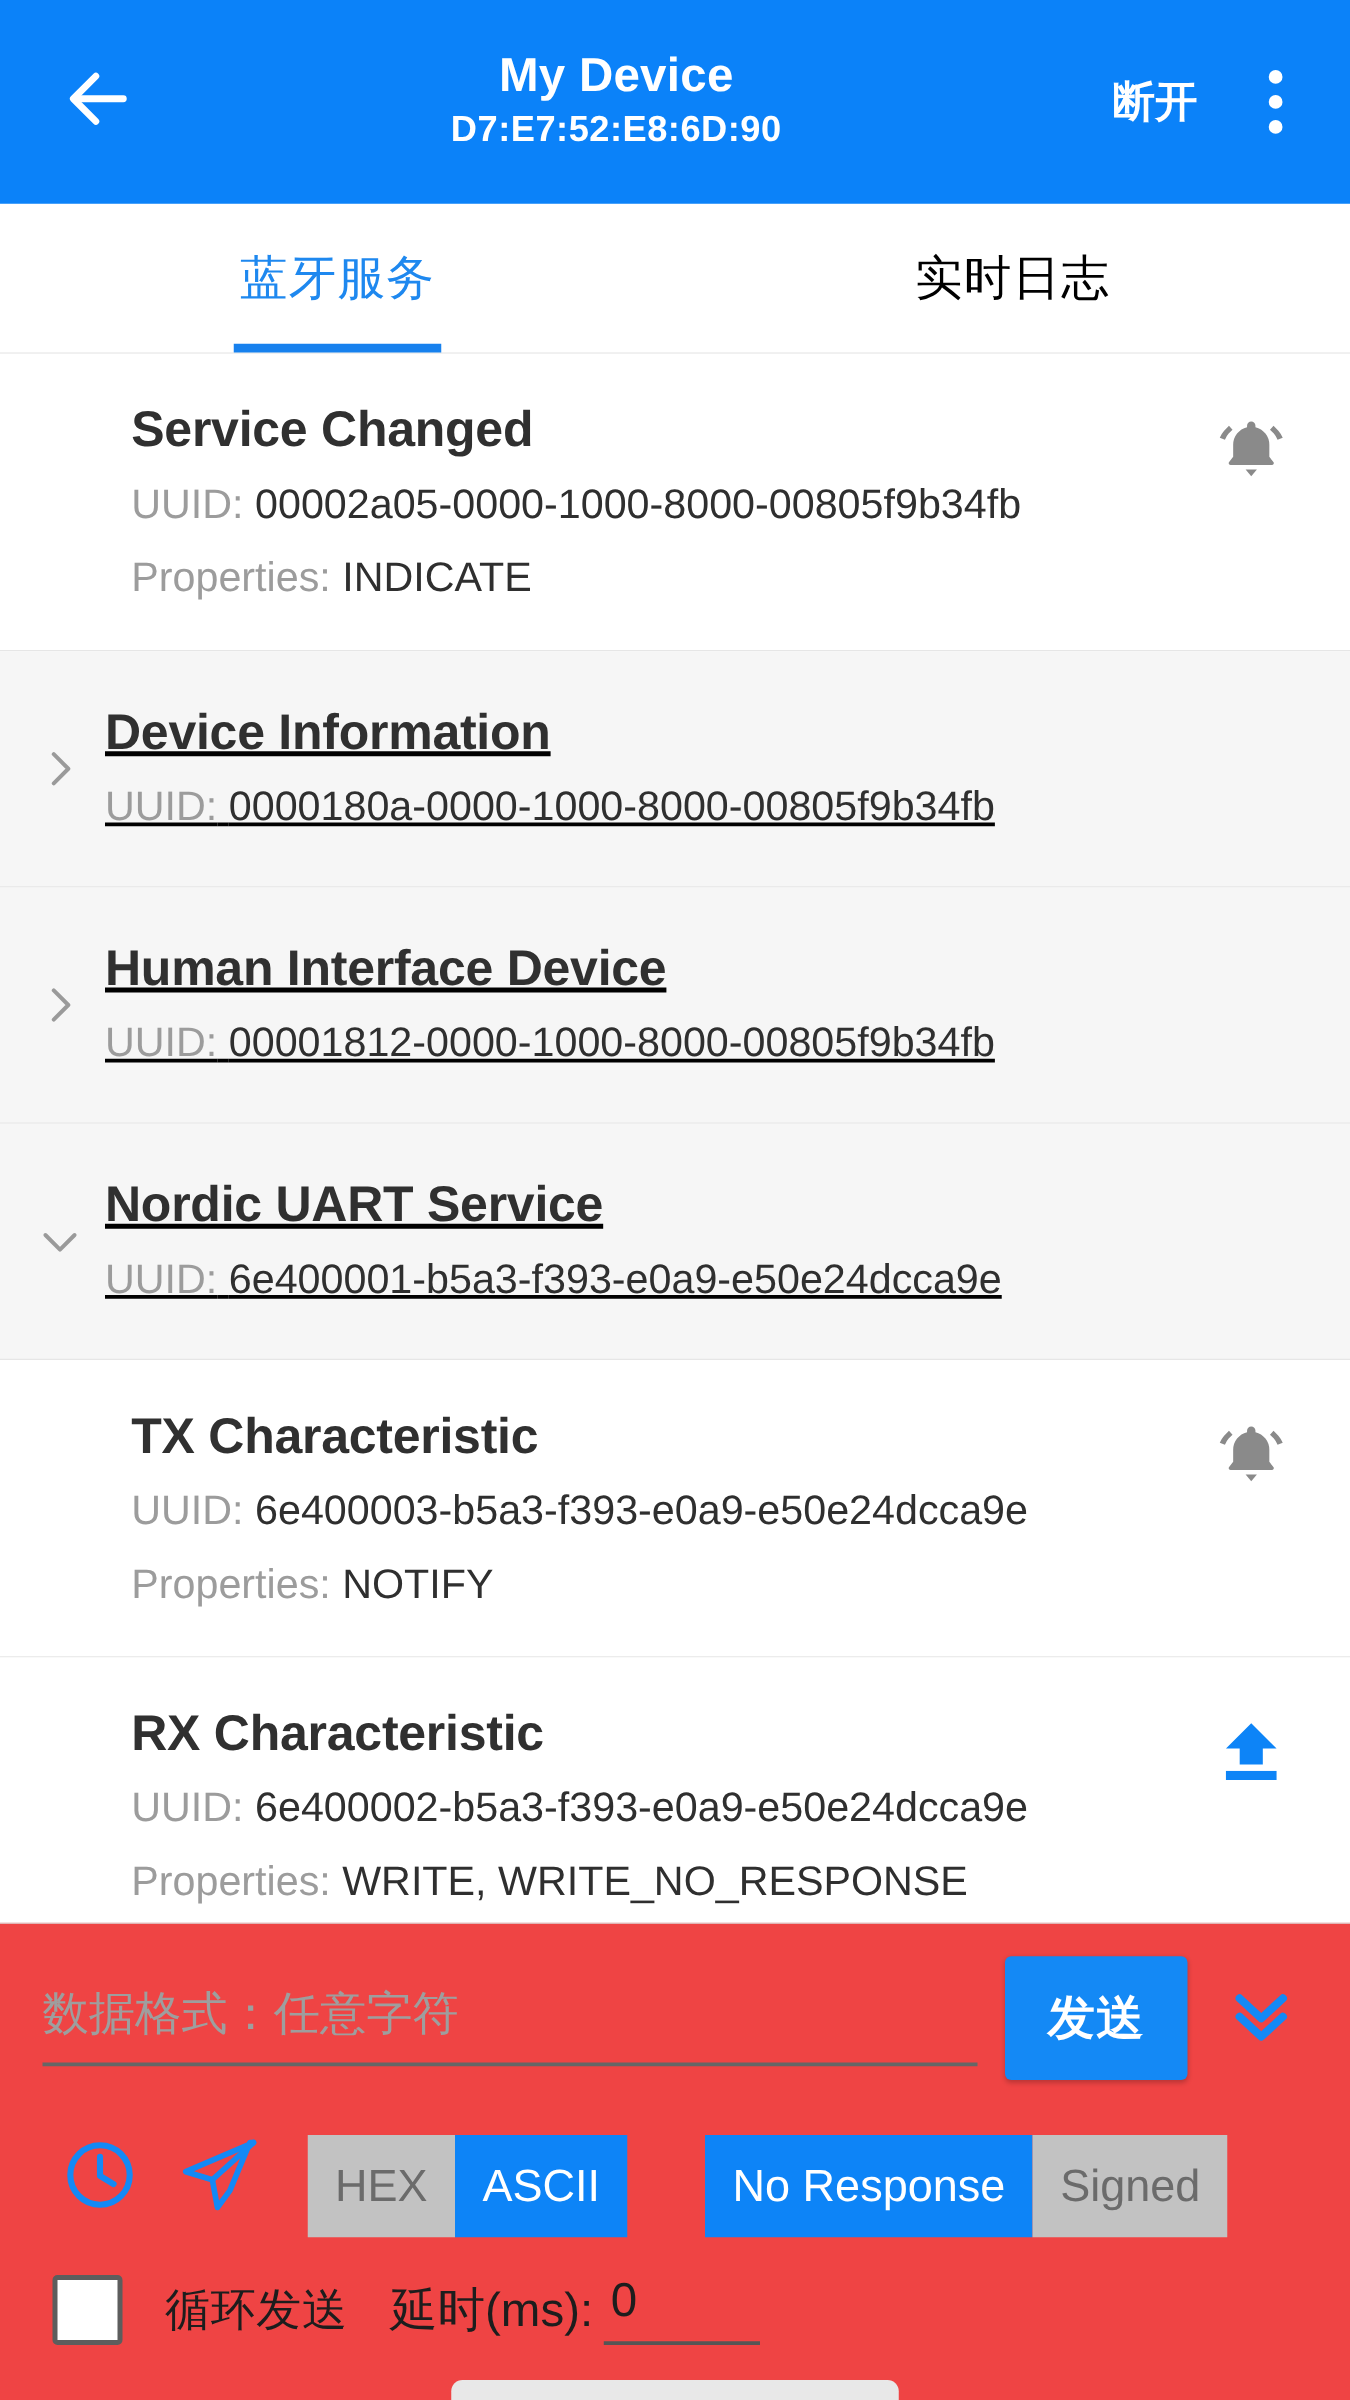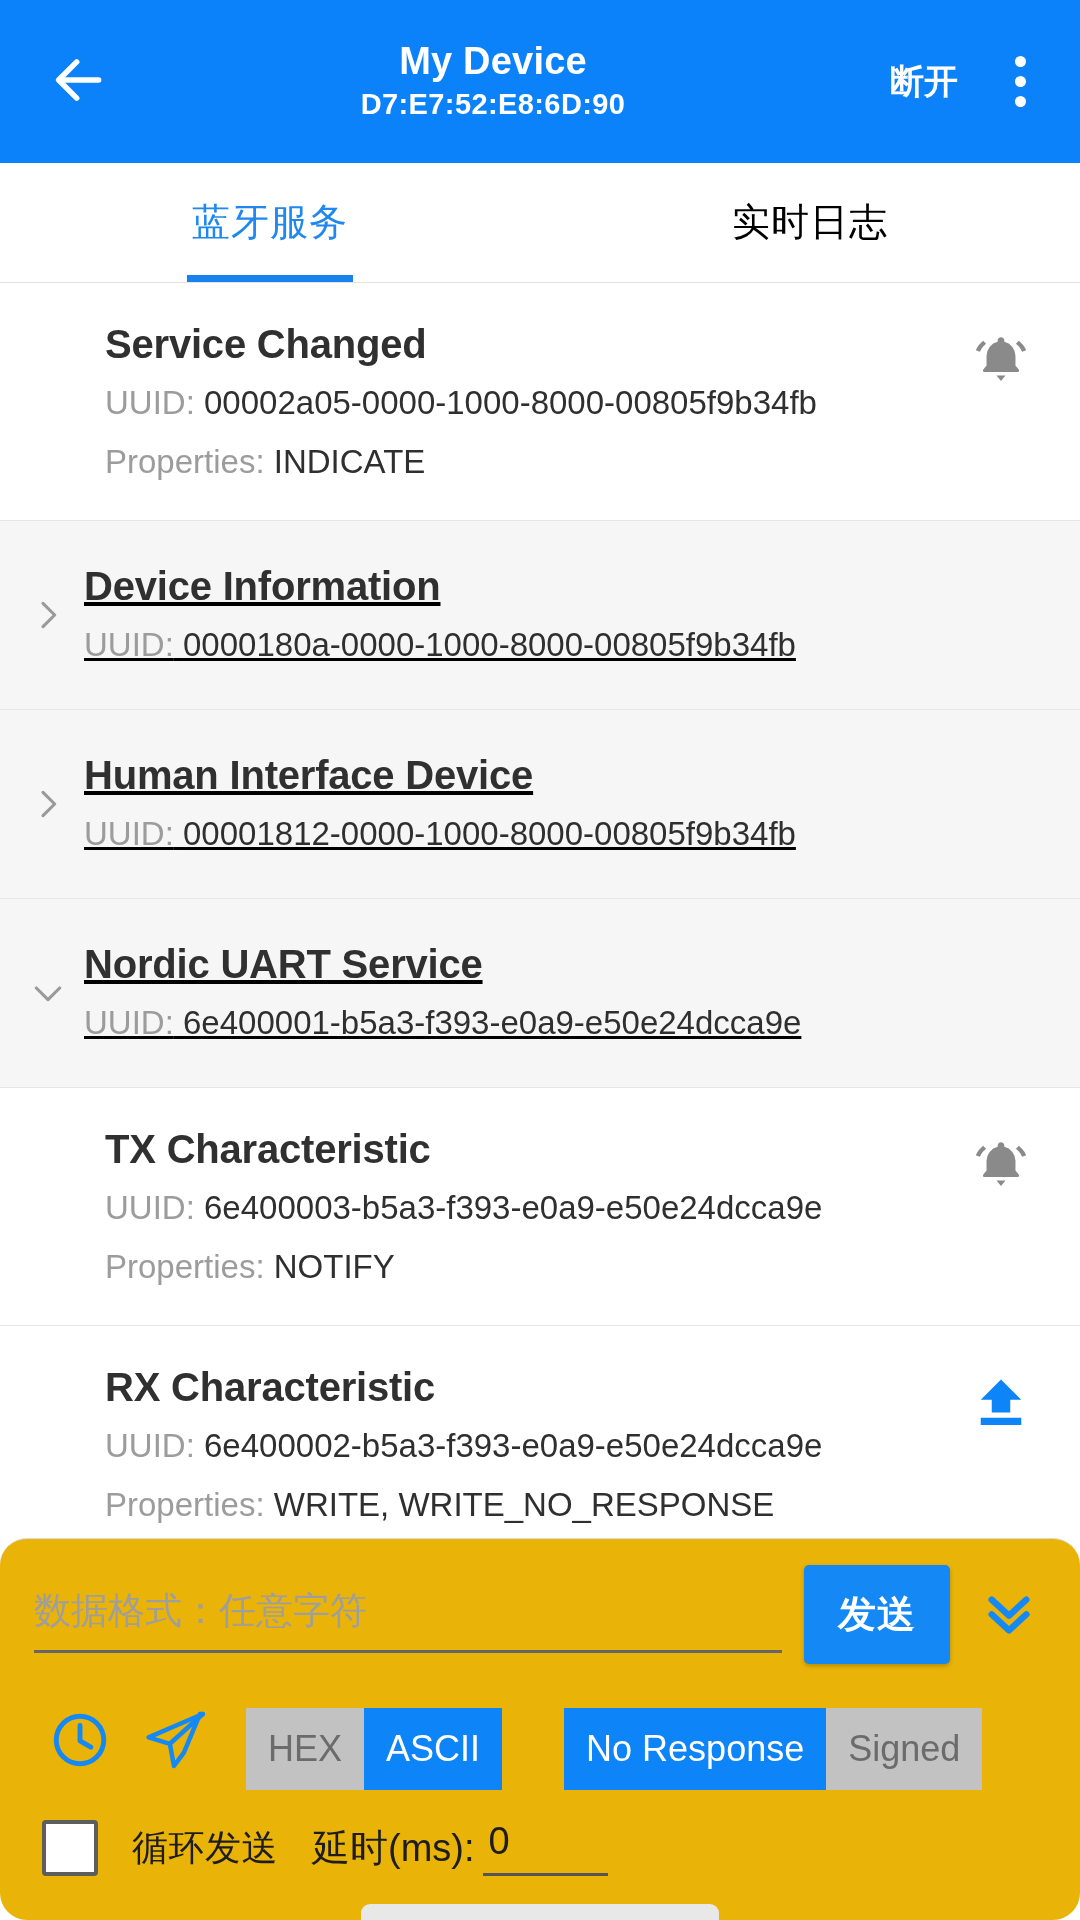--- a/index.html
+++ b/index.html
@@ -44,21 +44,21 @@
     position:absolute; left:26px; top:50%; transform:translateY(-50%);
     width:44px; height:44px; color:#9a9a9a; display:flex; align-items:center; justify-content:center;
   }
   .row-main { flex:1 1 auto; min-width:0; }
   .row-title { font-size:40px; font-weight:bold; color:#303030; line-height:1.18; letter-spacing:-.2px;}
   .row-line { font-size:33px; color:#2f2f2f; line-height:1.45; margin-top:11px; white-space:nowrap; }
   .row-line .lbl { color:#9c9c9c; }
   .row-icon { flex:0 0 78px; width:78px; height:78px; display:flex; align-items:center; justify-content:center; margin-top:2px; cursor:pointer;}
 
   
-  .sendpanel { flex:0 0 auto; background:#eab308; border-top:1px solid #dcdcdc; padding:0 0 0 0;border-radius:27px; }
+  .sendpanel { flex:0 0 auto; background:#ef4444; border-top:1px solid #dcdcdc; padding:0 0 0 0; }
   .input-row { display:flex; align-items:center; padding:26px 26px 8px 34px; }
   .input-field {
     flex:1 1 auto; border:none; border-bottom:3px solid #666; background:transparent;
     font-family:inherit; font-size:37px; color:#222; padding:14px 0 18px 0; outline:none; margin-right:22px;
   }
   .input-field::placeholder { color:#9e9e9e; }
   .send-btn {
     flex:0 0 auto; background:#1489f5; color:#fff; border:none; border-radius:5px;
     font-family:inherit; font-size:38px; font-weight:bold; padding:24px 34px; cursor:pointer;
     box-shadow:0 2px 4px rgba(0,0,0,.22); letter-spacing:1px;

